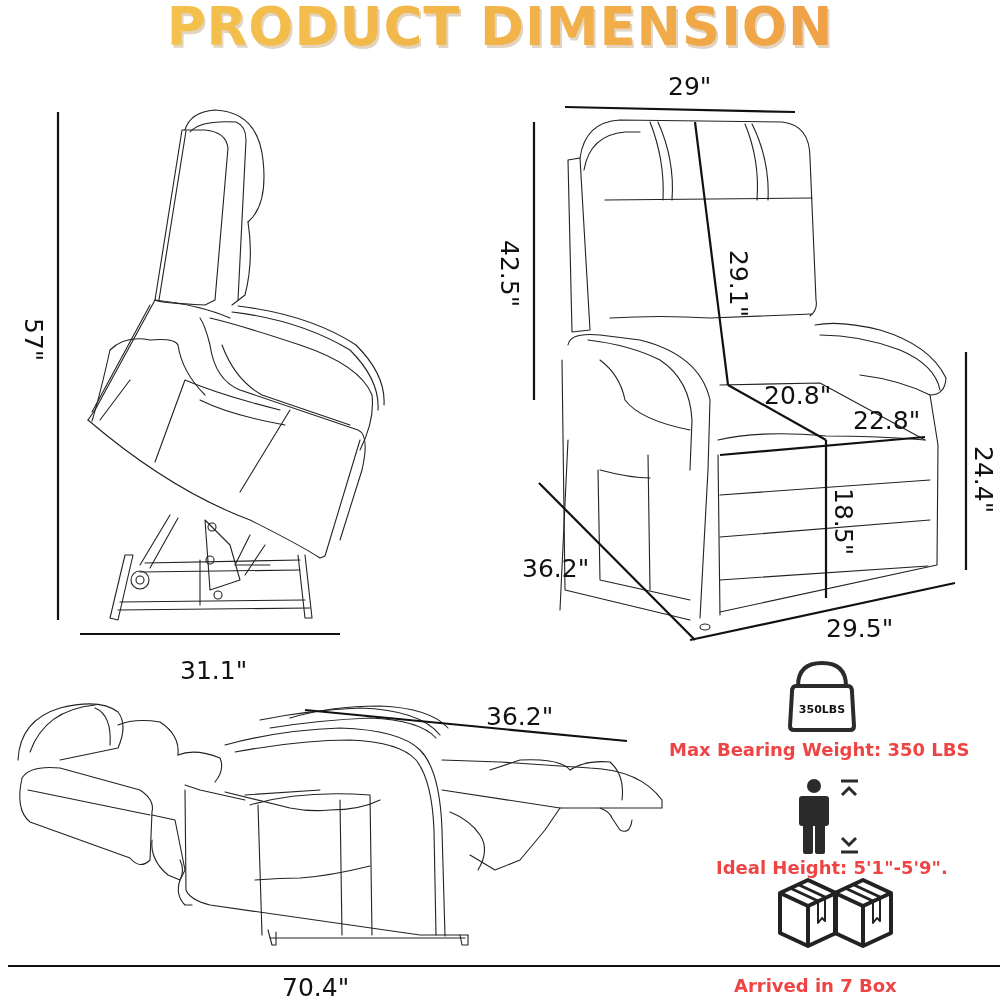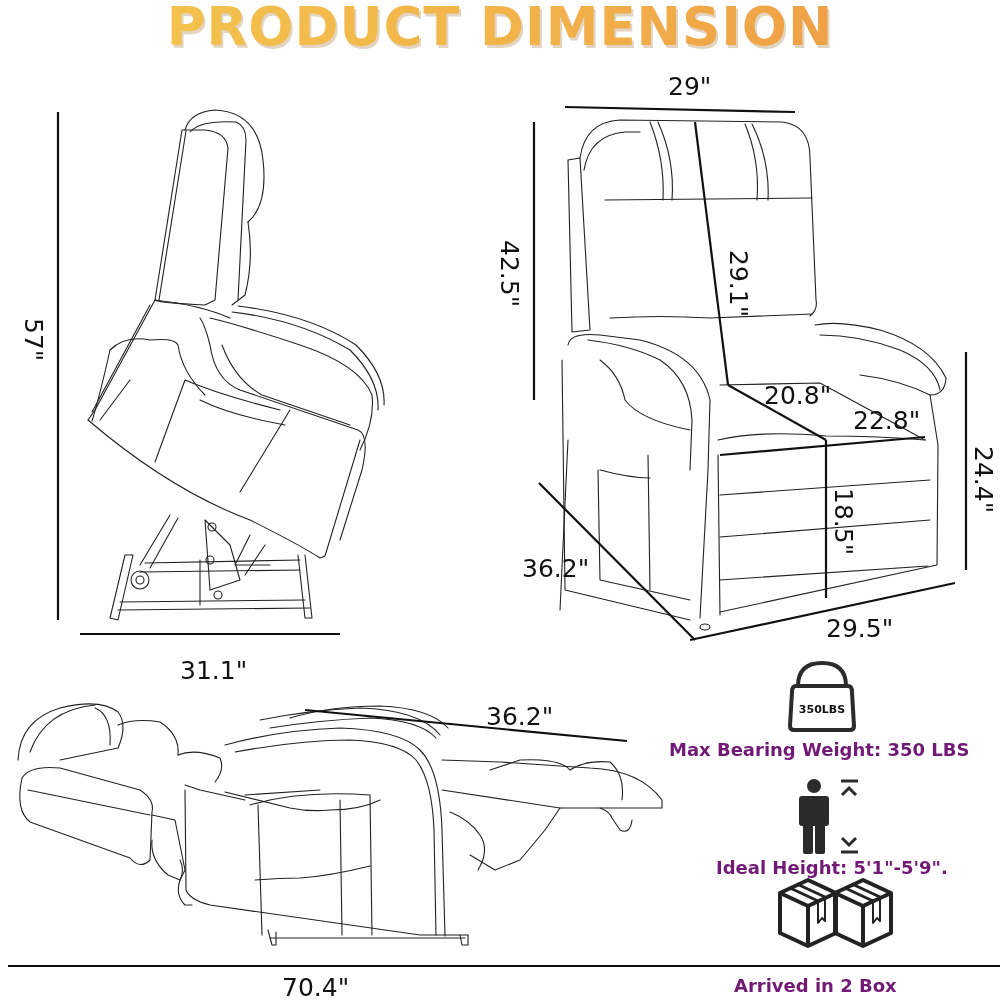--- a/index.html
+++ b/index.html
@@ -12,21 +12,21 @@
     text-shadow:none;
   }
   .title-shadow {
     position:absolute; left:2px; top:-1px; width:1000px; text-align:center;
     font-family:"DejaVu Sans", sans-serif; font-weight:bold; font-size:53px; letter-spacing:1px;
     color:rgba(150,100,30,0.28);
   }
   svg.art { position:absolute; left:0; top:0; }
   .dim { position:absolute; font-family:"DejaVu Sans", sans-serif; font-size:25px; color:#111; white-space:nowrap; line-height:1; }
   .rot { transform-origin:left top; transform:rotate(90deg); }
-  .spec { position:absolute; font-family:"DejaVu Sans", sans-serif; font-weight:bold; font-size:18px; color:#701a75; white-space:nowrap; }
+  .spec { position:absolute; font-family:"DejaVu Sans", sans-serif; font-weight:bold; font-size:18px; color:#ef4444; white-space:nowrap; }
   .badge-text { font-family:"DejaVu Sans", sans-serif; font-weight:bold; font-size:11px; }
 </style>
 </head>
 <body>
 
 <div class="title-shadow">PRODUCT DIMENSION</div>
 <div class="title">PRODUCT DIMENSION</div>
 
 <svg class="art" width="1000" height="1000" viewBox="0 0 1000 1000">
   <g fill="none" stroke="#222" stroke-width="1.1" stroke-linejoin="round" stroke-linecap="round">
@@ -225,13 +225,13 @@
 <div class="dim rot" style="left:856px; top:488px;">18.5"</div>
 <div class="dim rot" style="left:996px; top:446px;">24.4"</div>
 <div class="dim" style="left:522px; top:556px;">36.2"</div>
 <div class="dim" style="left:826px; top:616px;">29.5"</div>
 
 <div class="dim" style="left:486px; top:704px;">36.2"</div>
 <div class="dim" style="left:282px; top:975px;">70.4"</div>
 
 <div class="spec" style="left:669px; top:739px;">Max Bearing Weight: 350 LBS</div>
 <div class="spec" style="left:716px; top:857px;">Ideal Height: 5'1"-5'9".</div>
-<div class="spec" style="left:734px; top:975px;">Arrived in 2 Box</div>
+<div class="spec" style="left:734px; top:975px;">Arrived in 7 Box</div>
 
 </body></html>

